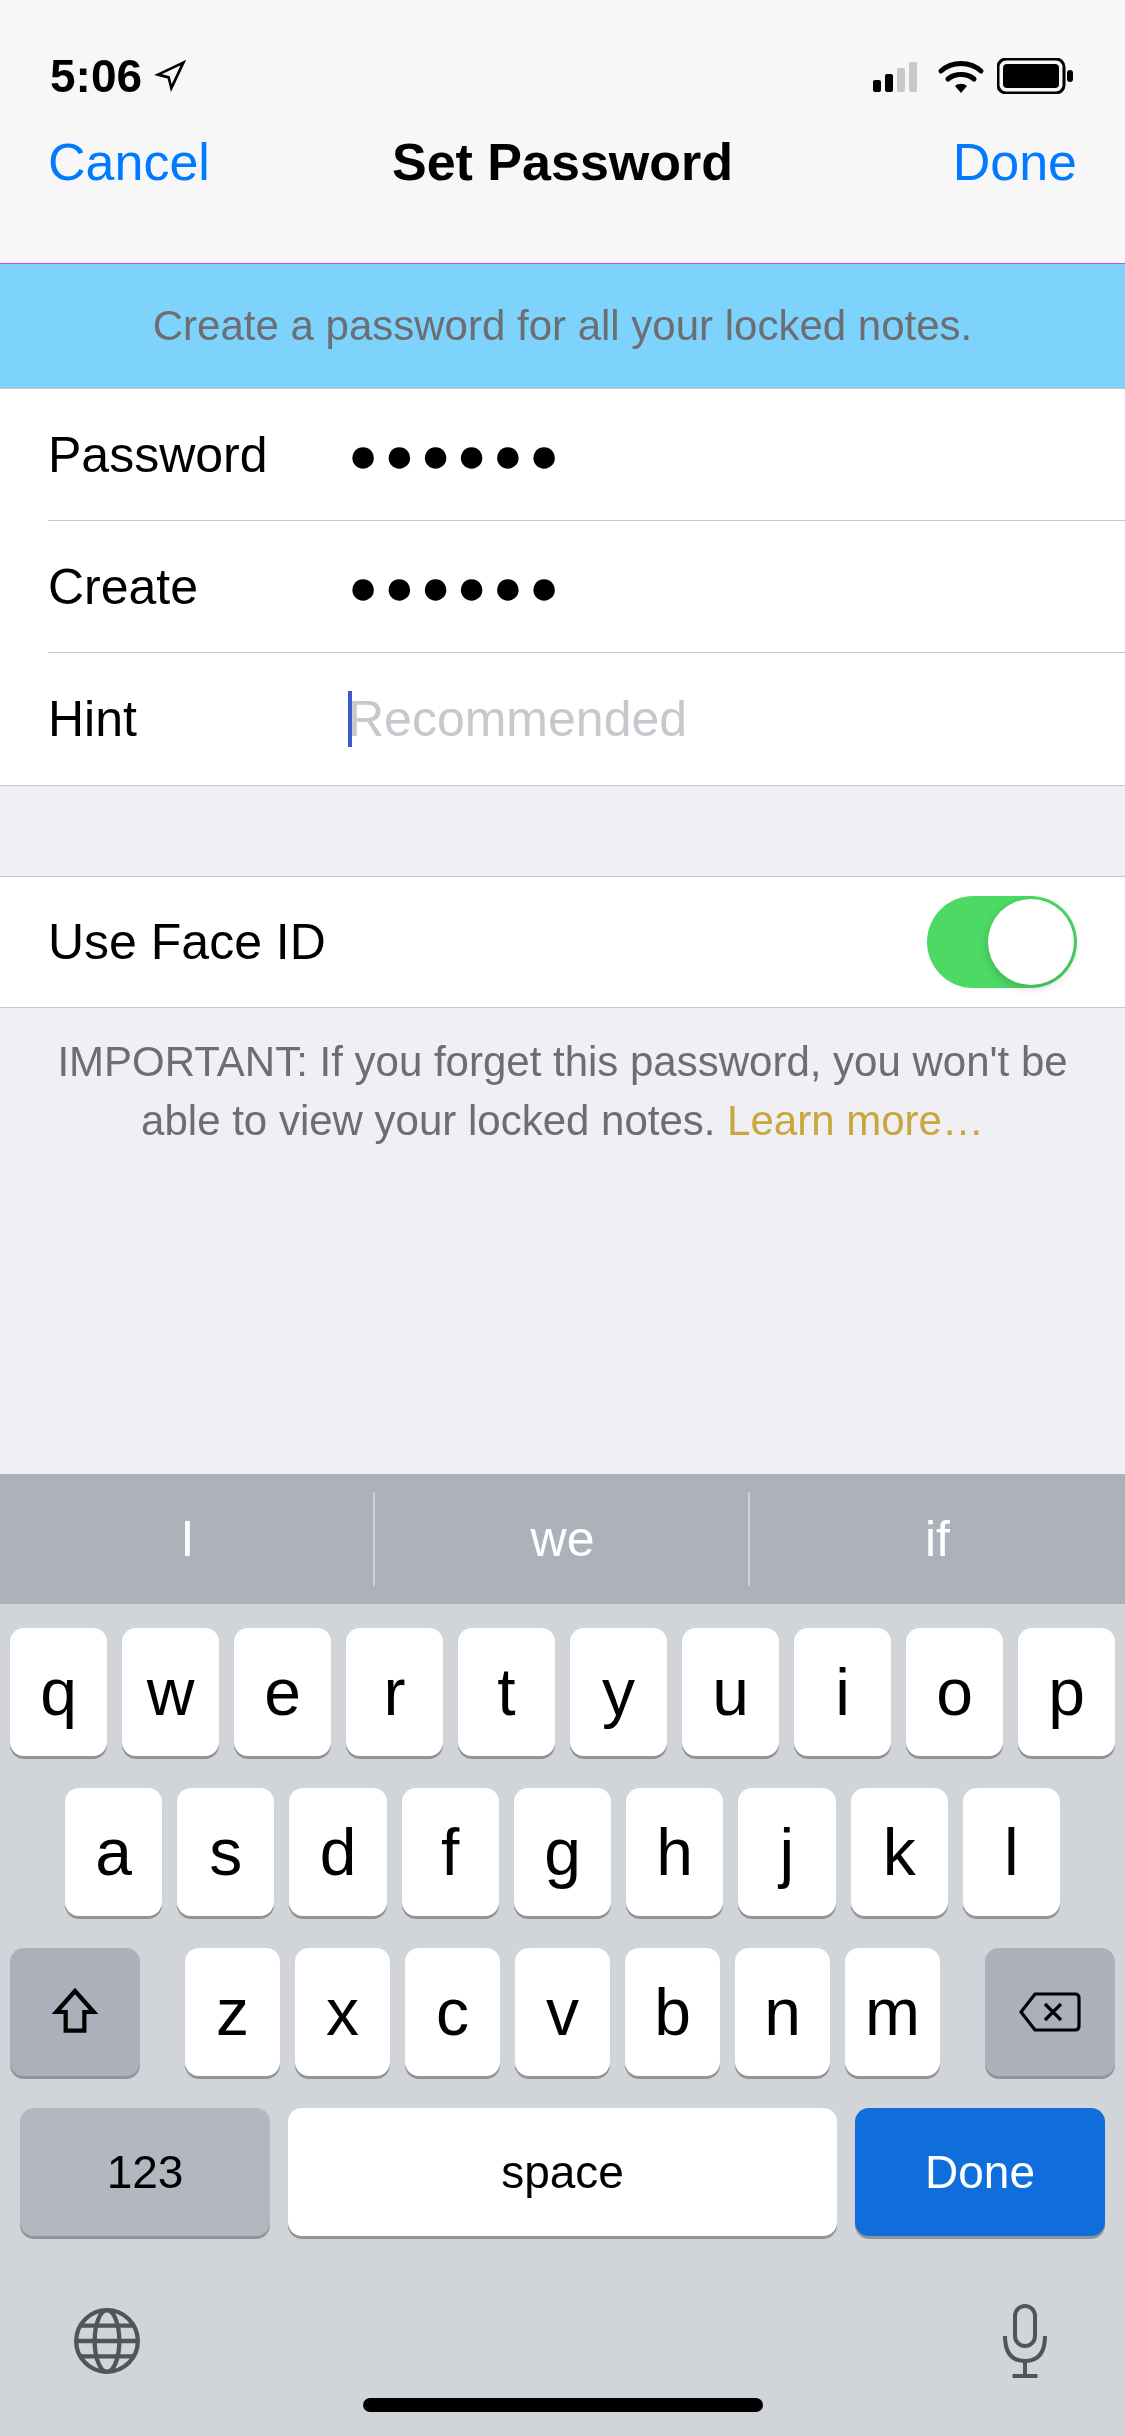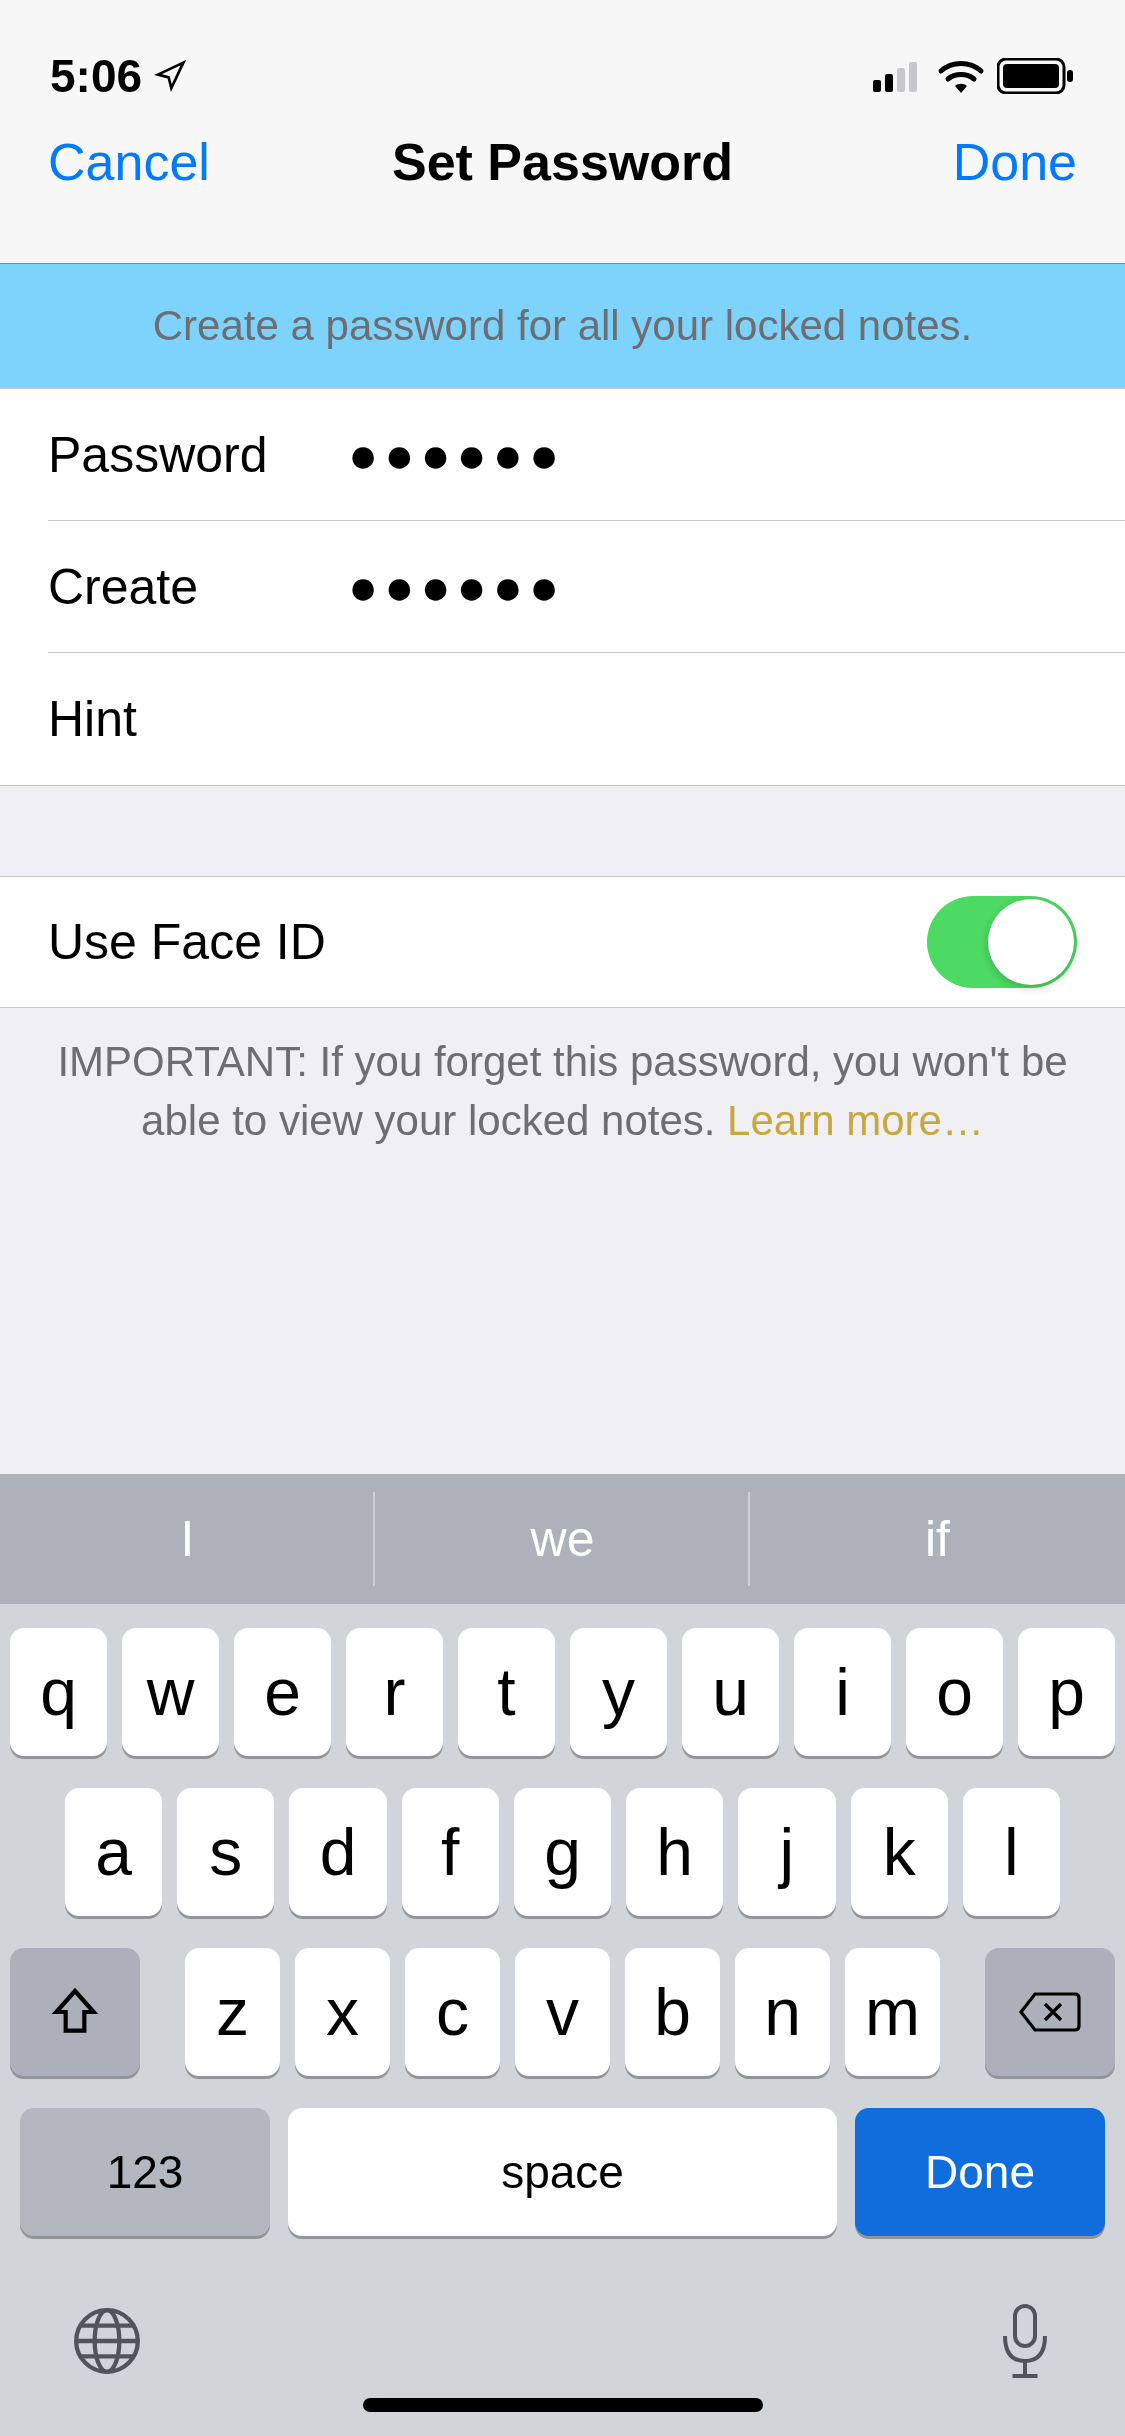--- a/index.html
+++ b/index.html
@@ -356,20 +356,24 @@
   <div class="form-row">
     <span class="form-label">Password</span>
     <span class="form-value">●●●●●●</span>
   </div>
   <div class="form-row">
     <span class="form-label">Create</span>
     <span class="form-value">●●●●●●</span>
   </div>
   <div class="form-row">
     <span class="form-label">Hint</span>
+    <div style="flex:1; display:flex; align-items:center;">
+      <span class="input-caret"></span>
+      <input class="form-input" style="margin-left: -6px;" placeholder="Recommended">
+    </div>
   </div>
 </div>
 
 <div class="spacer"></div>
 
 <div class="toggle-row">
   <span class="toggle-label">Use Face ID</span>
   <div class="toggle">
     <div class="toggle-knob"></div>
   </div>

